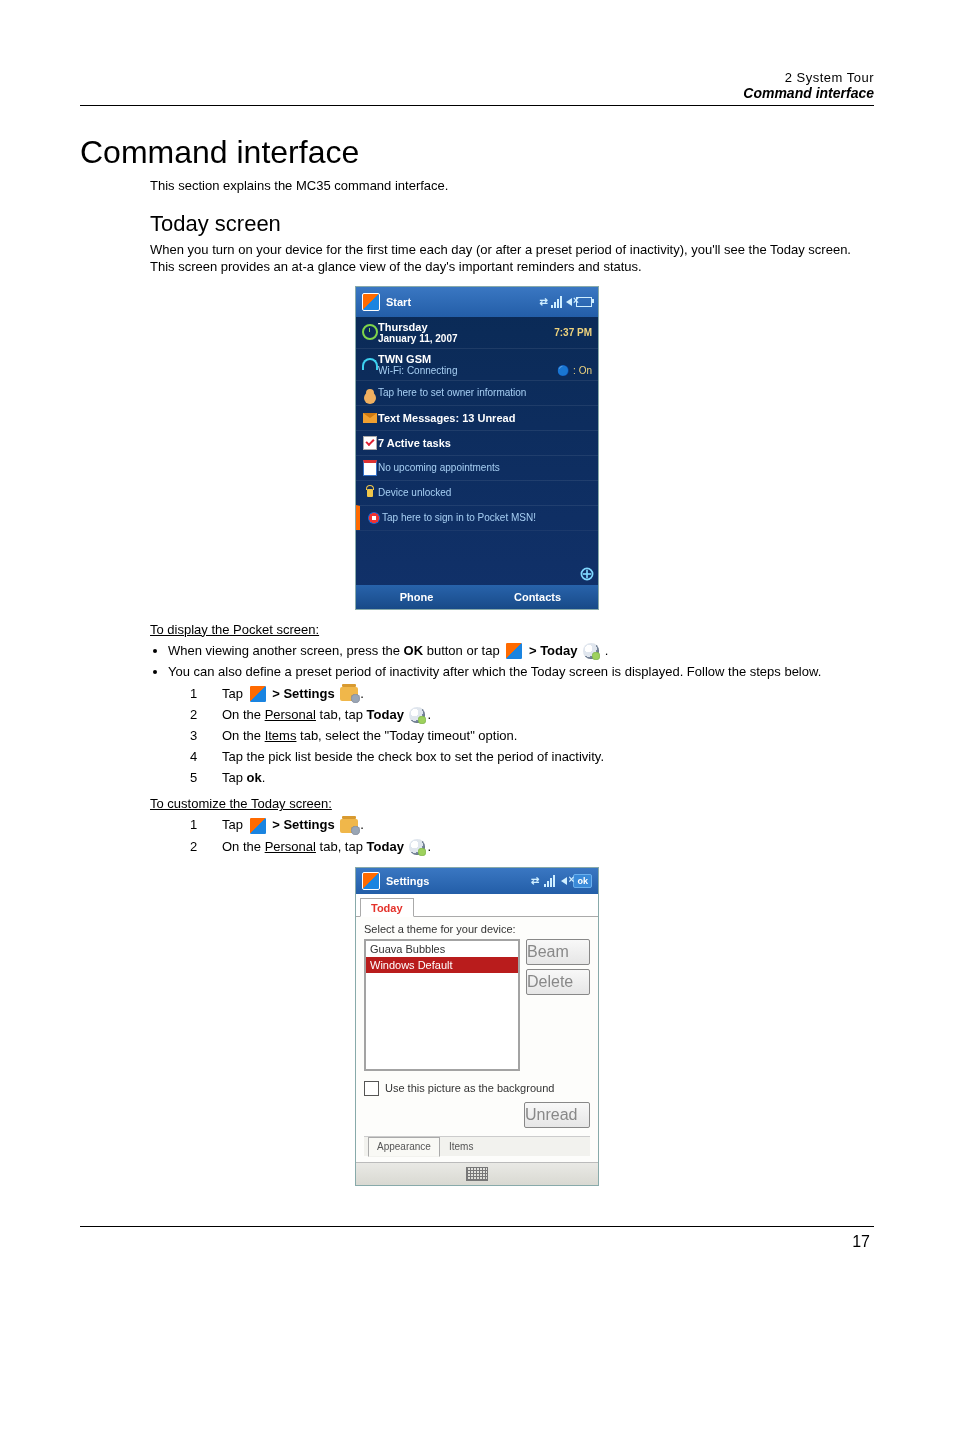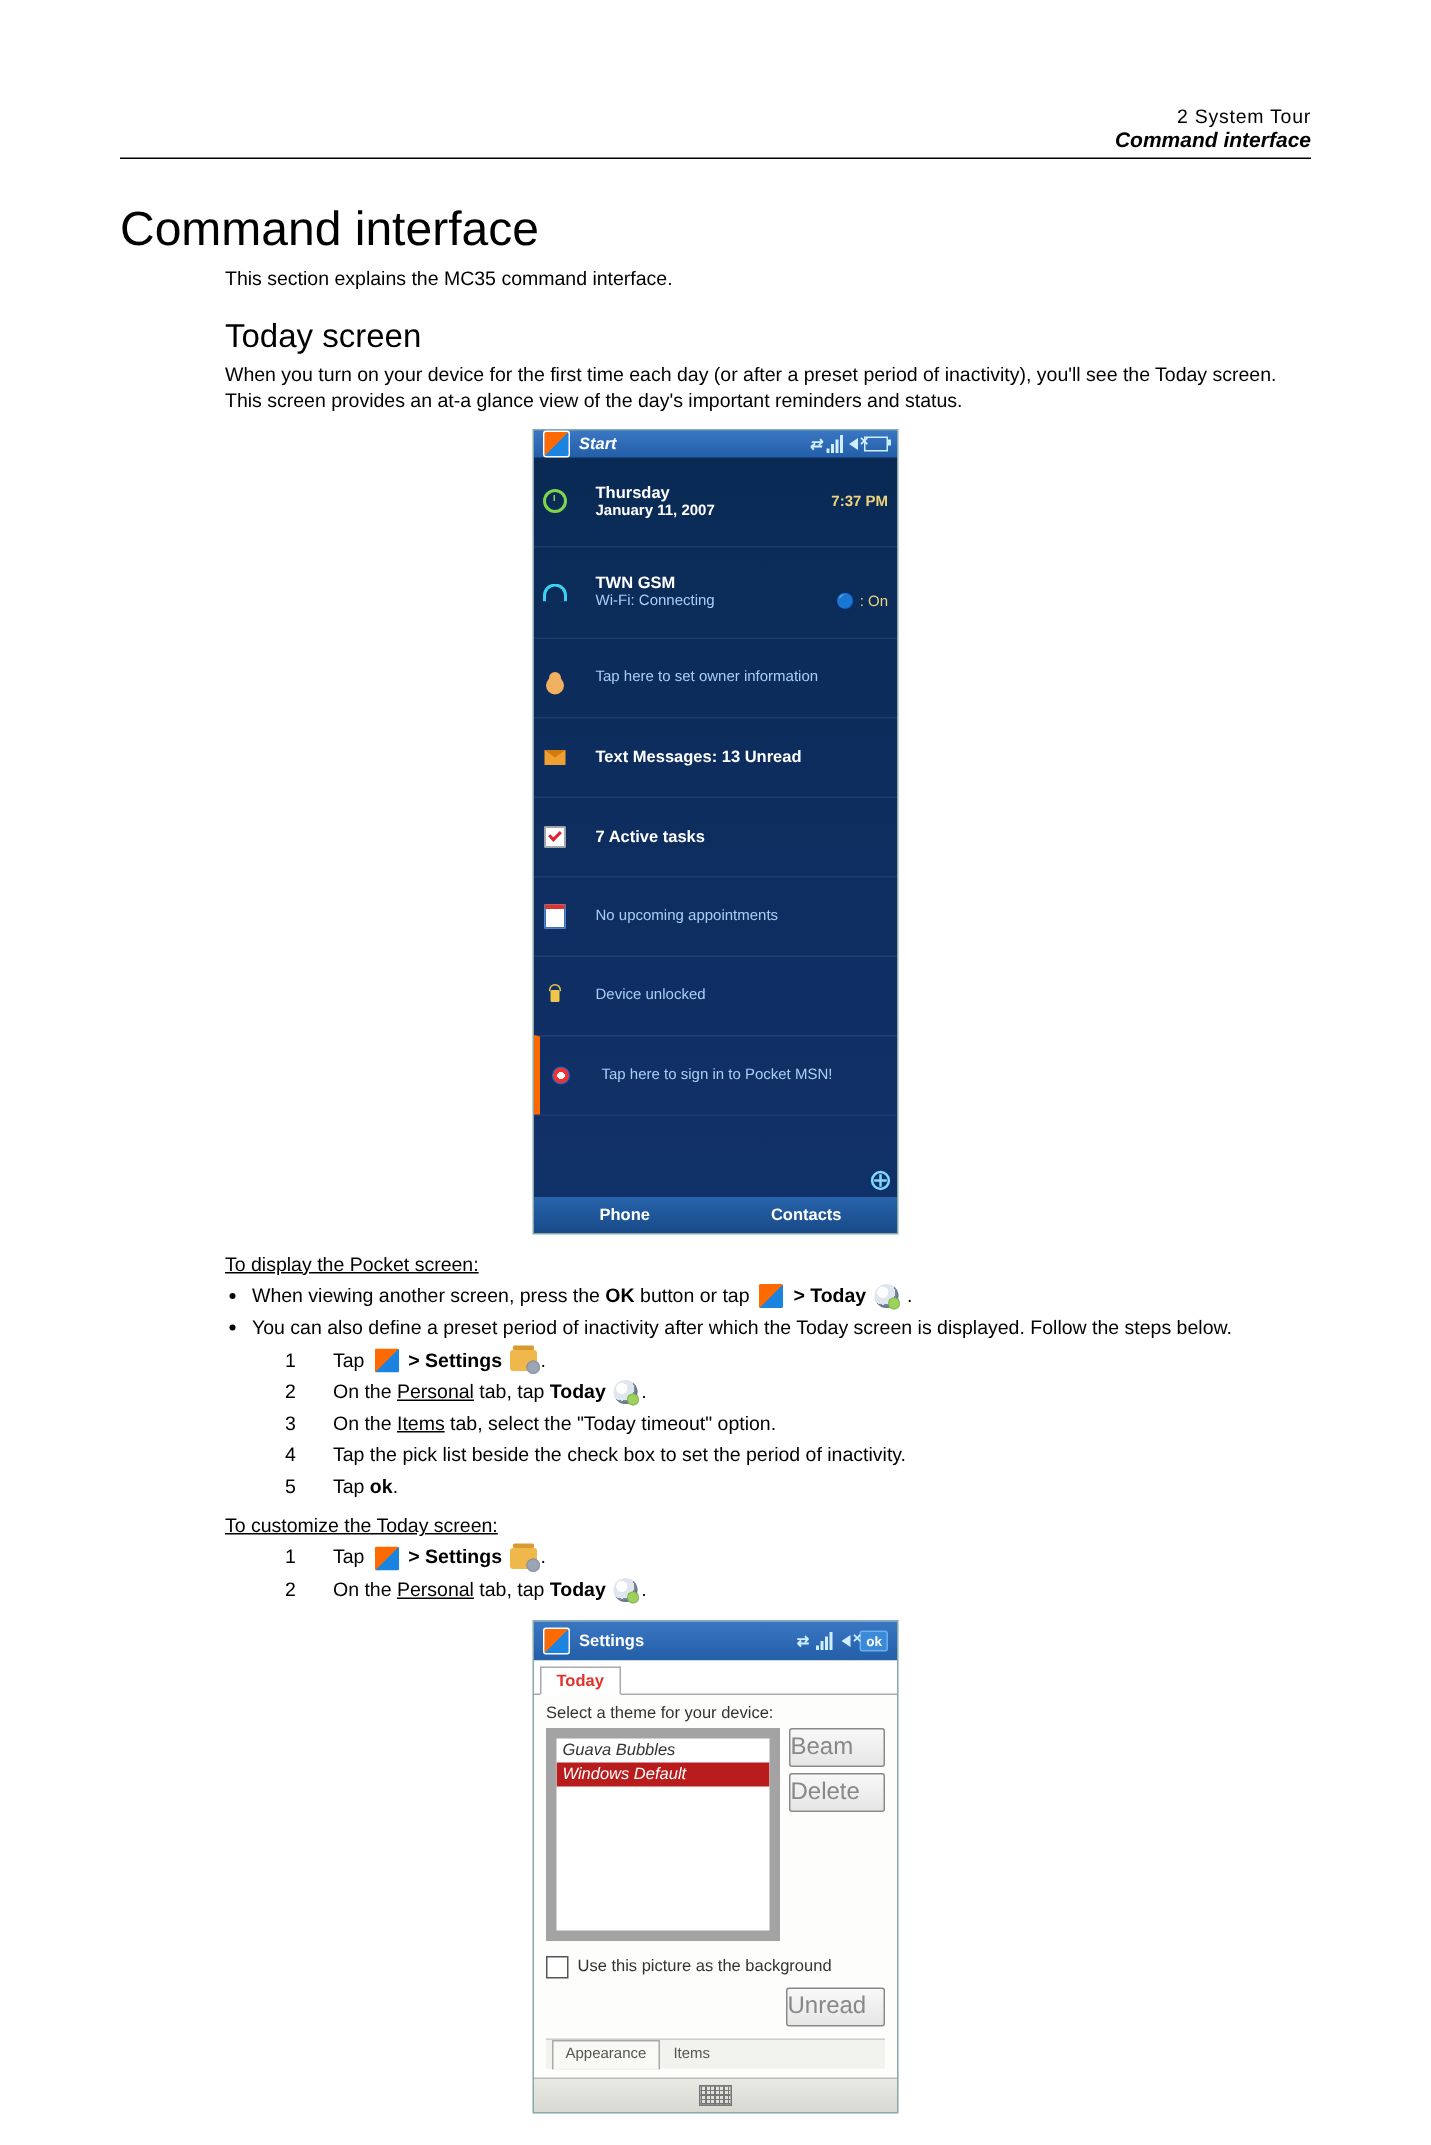--- a/index.html
+++ b/index.html
@@ -89,43 +89,42 @@
     border: 1px solid #8aa;
     font-family: Tahoma, Verdana, sans-serif;
     font-size: 11px;
     background: linear-gradient(#0a2a55, #11316a);
     color: #cfe6ff;
     position: relative;
   }
   .ts-title {
     display: flex;
     align-items: center;
-    height: 18px;
+    height: 30px;
     background: linear-gradient(#3a77c2, #235ea8);
     color: #fff;
     font-weight: bold;
     padding: 0 6px;
     gap: 6px;
-    font-style: italic;
   }
   .flag-icon {
     width: 16px; height: 16px;
     background: linear-gradient(135deg,#ff6a00 0 50%,#1a84e0 50% 100%);
     border: 1px solid #fff;
     display: inline-block;
     border-radius: 2px;
   }
   .ts-title-text { flex: 1; }
   .ts-title-icons { display: flex; gap: 4px; align-items: center; }
   .row {
     display: flex;
     align-items: center;
-    padding: 18px 6px;
+    padding: 4px 6px;
     border-top: 1px solid rgba(255,255,255,0.08);
-    gap: 19px;
+    gap: 0;
   }
   .row.noborder { border-top: none; }
   .row-icon {
     width: 16px; height: 16px;
     flex-shrink: 0;
     display: inline-flex;
     align-items: center;
     justify-content: center;
   }
   .row-body { flex: 1; }
@@ -220,25 +219,24 @@
     border: 1px solid #aaa;
     border-bottom: 1px solid #fff;
     margin-bottom: -1px;
     background:#fff;
   }
   .ss-body { padding: 6px 8px; background:#fdfdfb; }
   .ss-label { margin-bottom: 4px; color:#333; font-size:11px;}
   .ss-theme-row { display:flex; gap:6px; }
   .ss-list {
     flex: 1;
-    border: 7px solid #a3a3a3;
+    border: 2px solid #a3a3a3;
     height: 128px;
     background: #fff;
     overflow: hidden;
-    font-style: italic;
   }
   .ss-list .item { padding: 2px 4px; }
   .ss-list .item.sel { background: #b91c1c; color: #fff; }
   .ss-btns { display:flex; flex-direction:column; gap:4px; width:64px;}
   .ss-btn {
     border: 1px solid #888;
     background: linear-gradient(#f8f8f8,#e6e6e6);
     text-align: left;
     padding: 3px 0;
     color: #888;

